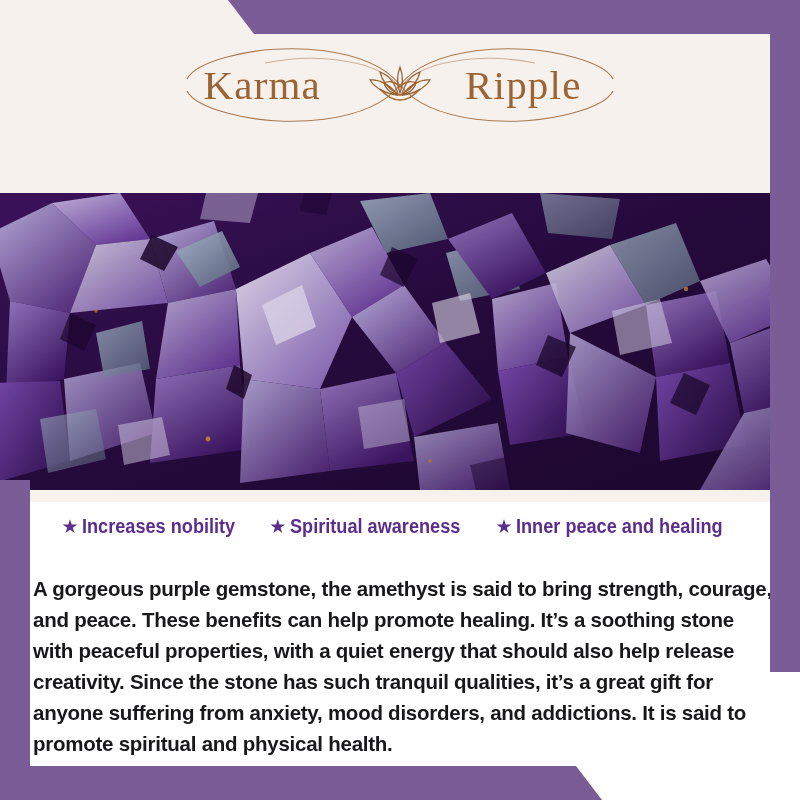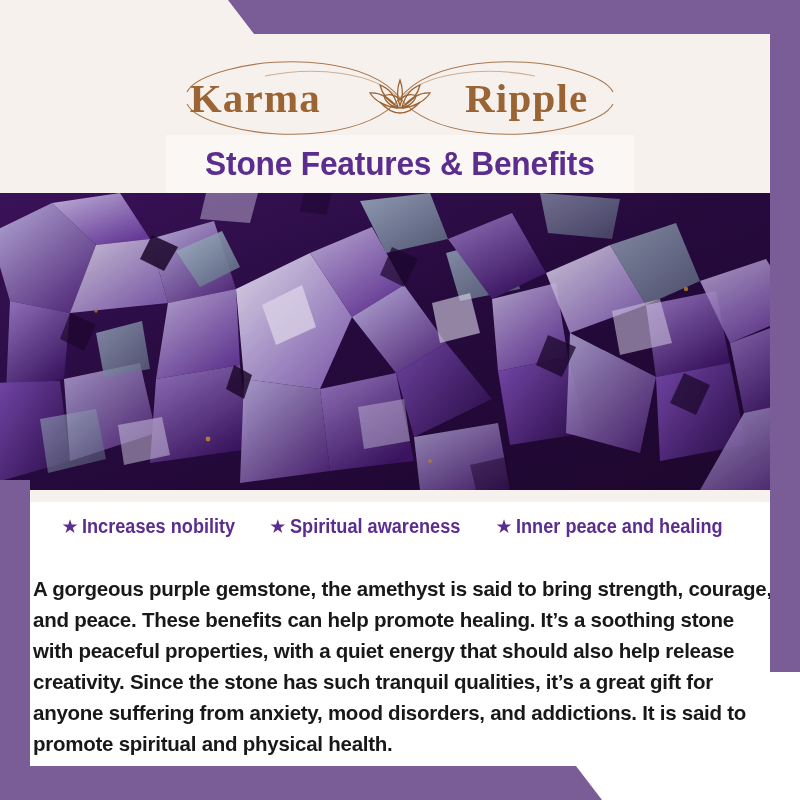--- a/index.html
+++ b/index.html
@@ -46,25 +46,24 @@
     position: absolute;
     bottom: 0; left: 0;
     width: 30px; height: 320px;
     background: #7a5c96;
     z-index: 6;
   }
 
   
   .header {
     position: absolute;
-    top: 48px; left: 0;
+    top: 35px; left: 0;
     width: 800px; height: 101px;
     background: #f7f1ee;
     z-index: 3;
-    font-weight: bold;
   }
   .logo-wrap {
     position: absolute;
     top: 2px; left: 50%;
     transform: translateX(-50%);
     width: 470px; height: 96px;
   }
   .logo-svg { display: block; width: 470px; height: 96px; }
   .logo-text {
     font-family: "Liberation Serif", "DejaVu Serif", serif;
@@ -215,23 +214,20 @@
           <path d="M232 58 C221 57, 210 51, 205 43 C214 42, 226 48, 232 58 Z"></path>
           <path d="M238 58 C249 57, 260 51, 265 43 C256 42, 244 48, 238 58 Z"></path>
           <path d="M215 52 C222 60, 229 63, 235 63 C241 63, 248 60, 255 52"></path>
         </g>
         <text class="logo-text" x="156" y="62" text-anchor="end">Karma</text>
         <text class="logo-text" x="300" y="62" text-anchor="start">Ripple</text>
       </svg>
     </div>
   </div>
 
-  <div class="title-band">
-    <span class="title-text">Stone Features &amp; Benefits</span>
-  </div>
 
   <div class="hero">
     <svg viewBox="0 0 800 297" preserveAspectRatio="none" xmlns="http://www.w3.org/2000/svg">
       <defs>
         <linearGradient id="bgGrad" x1="0" y1="0" x2="1" y2="1">
           <stop offset="0%" stop-color="#3a1257"></stop>
           <stop offset="45%" stop-color="#24093a"></stop>
           <stop offset="100%" stop-color="#1a0628"></stop>
         </linearGradient>
         <linearGradient id="f1" x1="0" y1="0" x2="0.7" y2="1">

